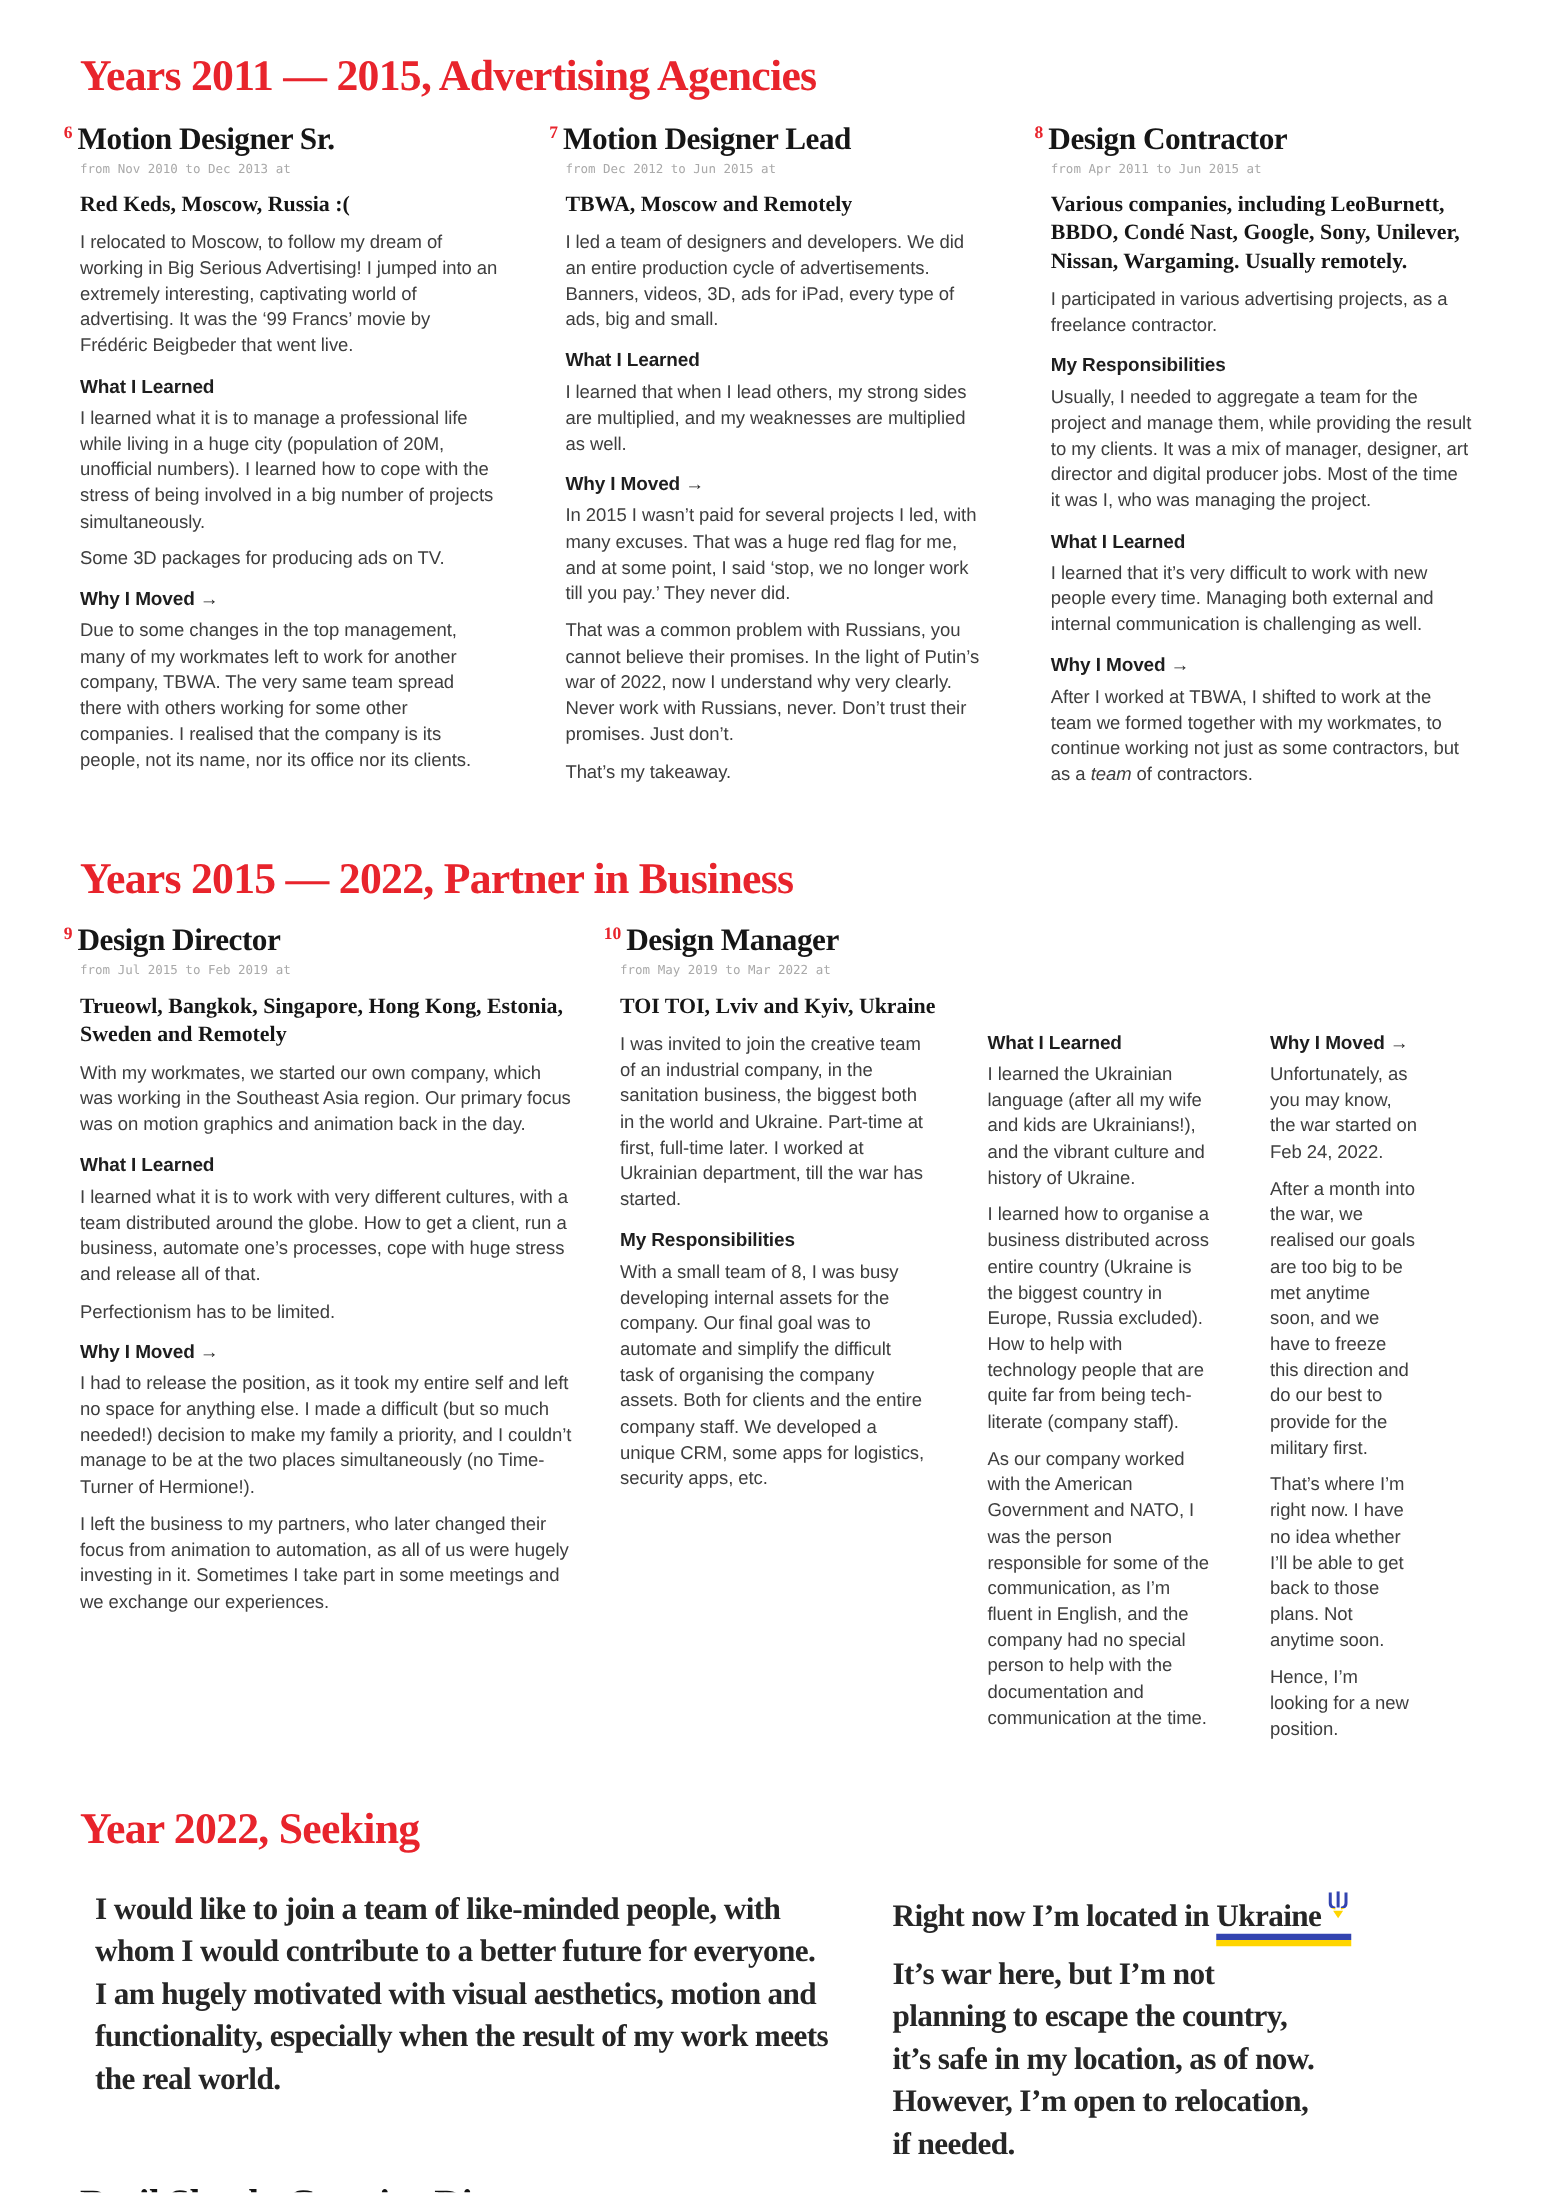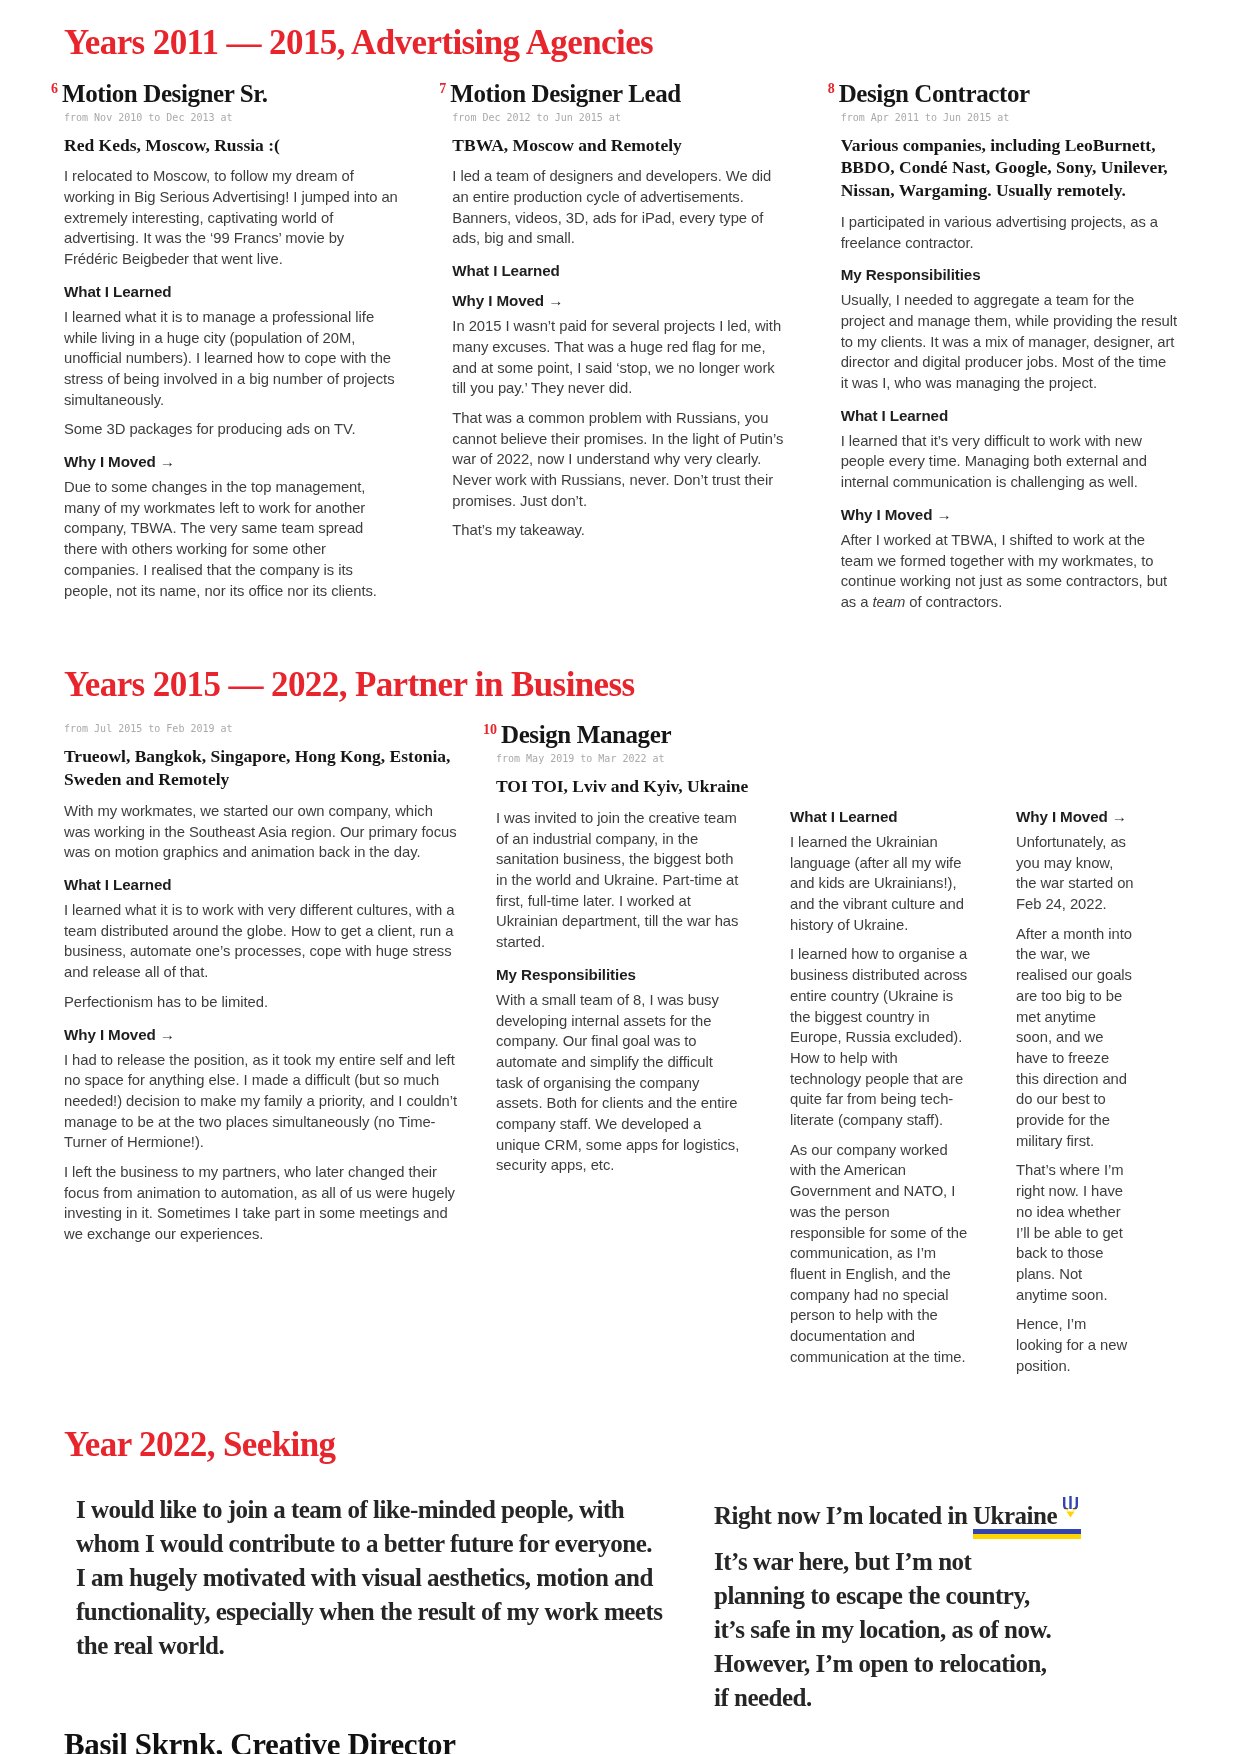--- a/index.html
+++ b/index.html
@@ -1,18 +1,18 @@
 <!DOCTYPE html>
 <html style="--accent: #e8242c;"><head>
 <meta charset="utf-8">
 <style>
   html,body{margin:0;padding:0;background:#ffffff;}
   .page{
     width:1241px;height:1754px;box-sizing:border-box;
-    padding:24px 64px 0 64px;background:#fff;overflow:hidden;
+    padding:42px 64px 0 64px;background:#fff;overflow:hidden;
     display:flex;flex-direction:column;
     font-family:"Liberation Sans",sans-serif;color:#3e3e3e;
   }
   .section-title{
     font-family:"Liberation Serif",serif;font-weight:700;
     font-size:35px;line-height:1.08;letter-spacing:-0.6px;
     color:var(--accent,#e8242c);margin:0 0 18px 0;
   }
   
   .job-title{
@@ -87,20 +87,21 @@
         <div class="sub">Why I Moved →</div>
         <p>Due to some changes in the top manage­ment, many of my workmates left to work for another company, TBWA. The very same team spread there with others working for some other companies. I realised that the company is its people, not its name, nor its office nor its clients.</p>
       </div>
 
       <div class="job">
         <h2 class="job-title"><span class="jobnum">7</span><span>Motion Designer Lead</span></h2>
         <div class="job-date">from Dec 2012 to Jun 2015 at</div>
         <div class="job-company">TBWA, Moscow and Remotely</div>
         <p>I led a team of designers and developers. We did an entire production cycle of advertisements. Banners, videos, 3D, ads for iPad, every type of ads, big and small.</p>
         <div class="sub">What I Learned</div>
+        <p>I learned that when I lead others, my strong sides are multiplied, and my weaknesses are multiplied as well.</p>
         <div class="sub">Why I Moved →</div>
         <p>In 2015 I wasn’t paid for several projects I led, with many excuses. That was a huge red flag for me, and at some point, I said ‘stop, we no longer work till you pay.’ They never did.</p>
         <p>That was a common problem with Russians, you cannot believe their promises. In the light of Putin’s war of 2022, now I understand why very clearly. Never work with Russians, never. Don’t trust their promises. Just don’t.</p>
         <p>That’s my takeaway.</p>
       </div>
 
       <div class="job">
         <h2 class="job-title"><span class="jobnum">8</span><span>Design Contractor</span></h2>
         <div class="job-date">from Apr 2011 to Jun 2015 at</div>
         <div class="job-company">Various companies, including LeoBurnett, BBDO, Condé Nast, Google, Sony, Unilever, Nissan, Wargaming. Usually remotely.</div>
@@ -114,20 +115,21 @@
       </div>
 
     </div>
   </section>
 
   <section>
     <h1 class="section-title">Years 2015 — 2022, Partner in Business</h1>
     <div class="s2-grid">
 
       <div class="job">
+        <h2 class="job-title"><span class="jobnum">9</span><span>Design Director</span></h2>
         <div class="job-date">from Jul 2015 to Feb 2019 at</div>
         <div class="job-company">Trueowl, Bangkok, Singapore, Hong Kong, Estonia, Sweden and Remotely</div>
         <p>With my workmates, we started our own company, which was working in the Southeast Asia region. Our primary focus was on motion graphics and animation back in the day.</p>
         <div class="sub">What I Learned</div>
         <p>I learned what it is to work with very different cultures, with a team distributed around the globe. How to get a client, run a business, automate one’s processes, cope with huge stress and release all of that.</p>
         <p>Perfectionism has to be limited.</p>
         <div class="sub">Why I Moved →</div>
         <p>I had to release the position, as it took my entire self and left no space for anything else. I made a difficult (but so much needed!) decision to make my family a priority, and I couldn’t manage to be at the two places simultaneously (no Time-Turner of Hermione!).</p>
         <p>I left the business to my partners, who later changed their focus from animation to automation, as all of us were hugely investing in it. Sometimes I take part in some meetings and we exchange our experiences.</p>
       </div>

